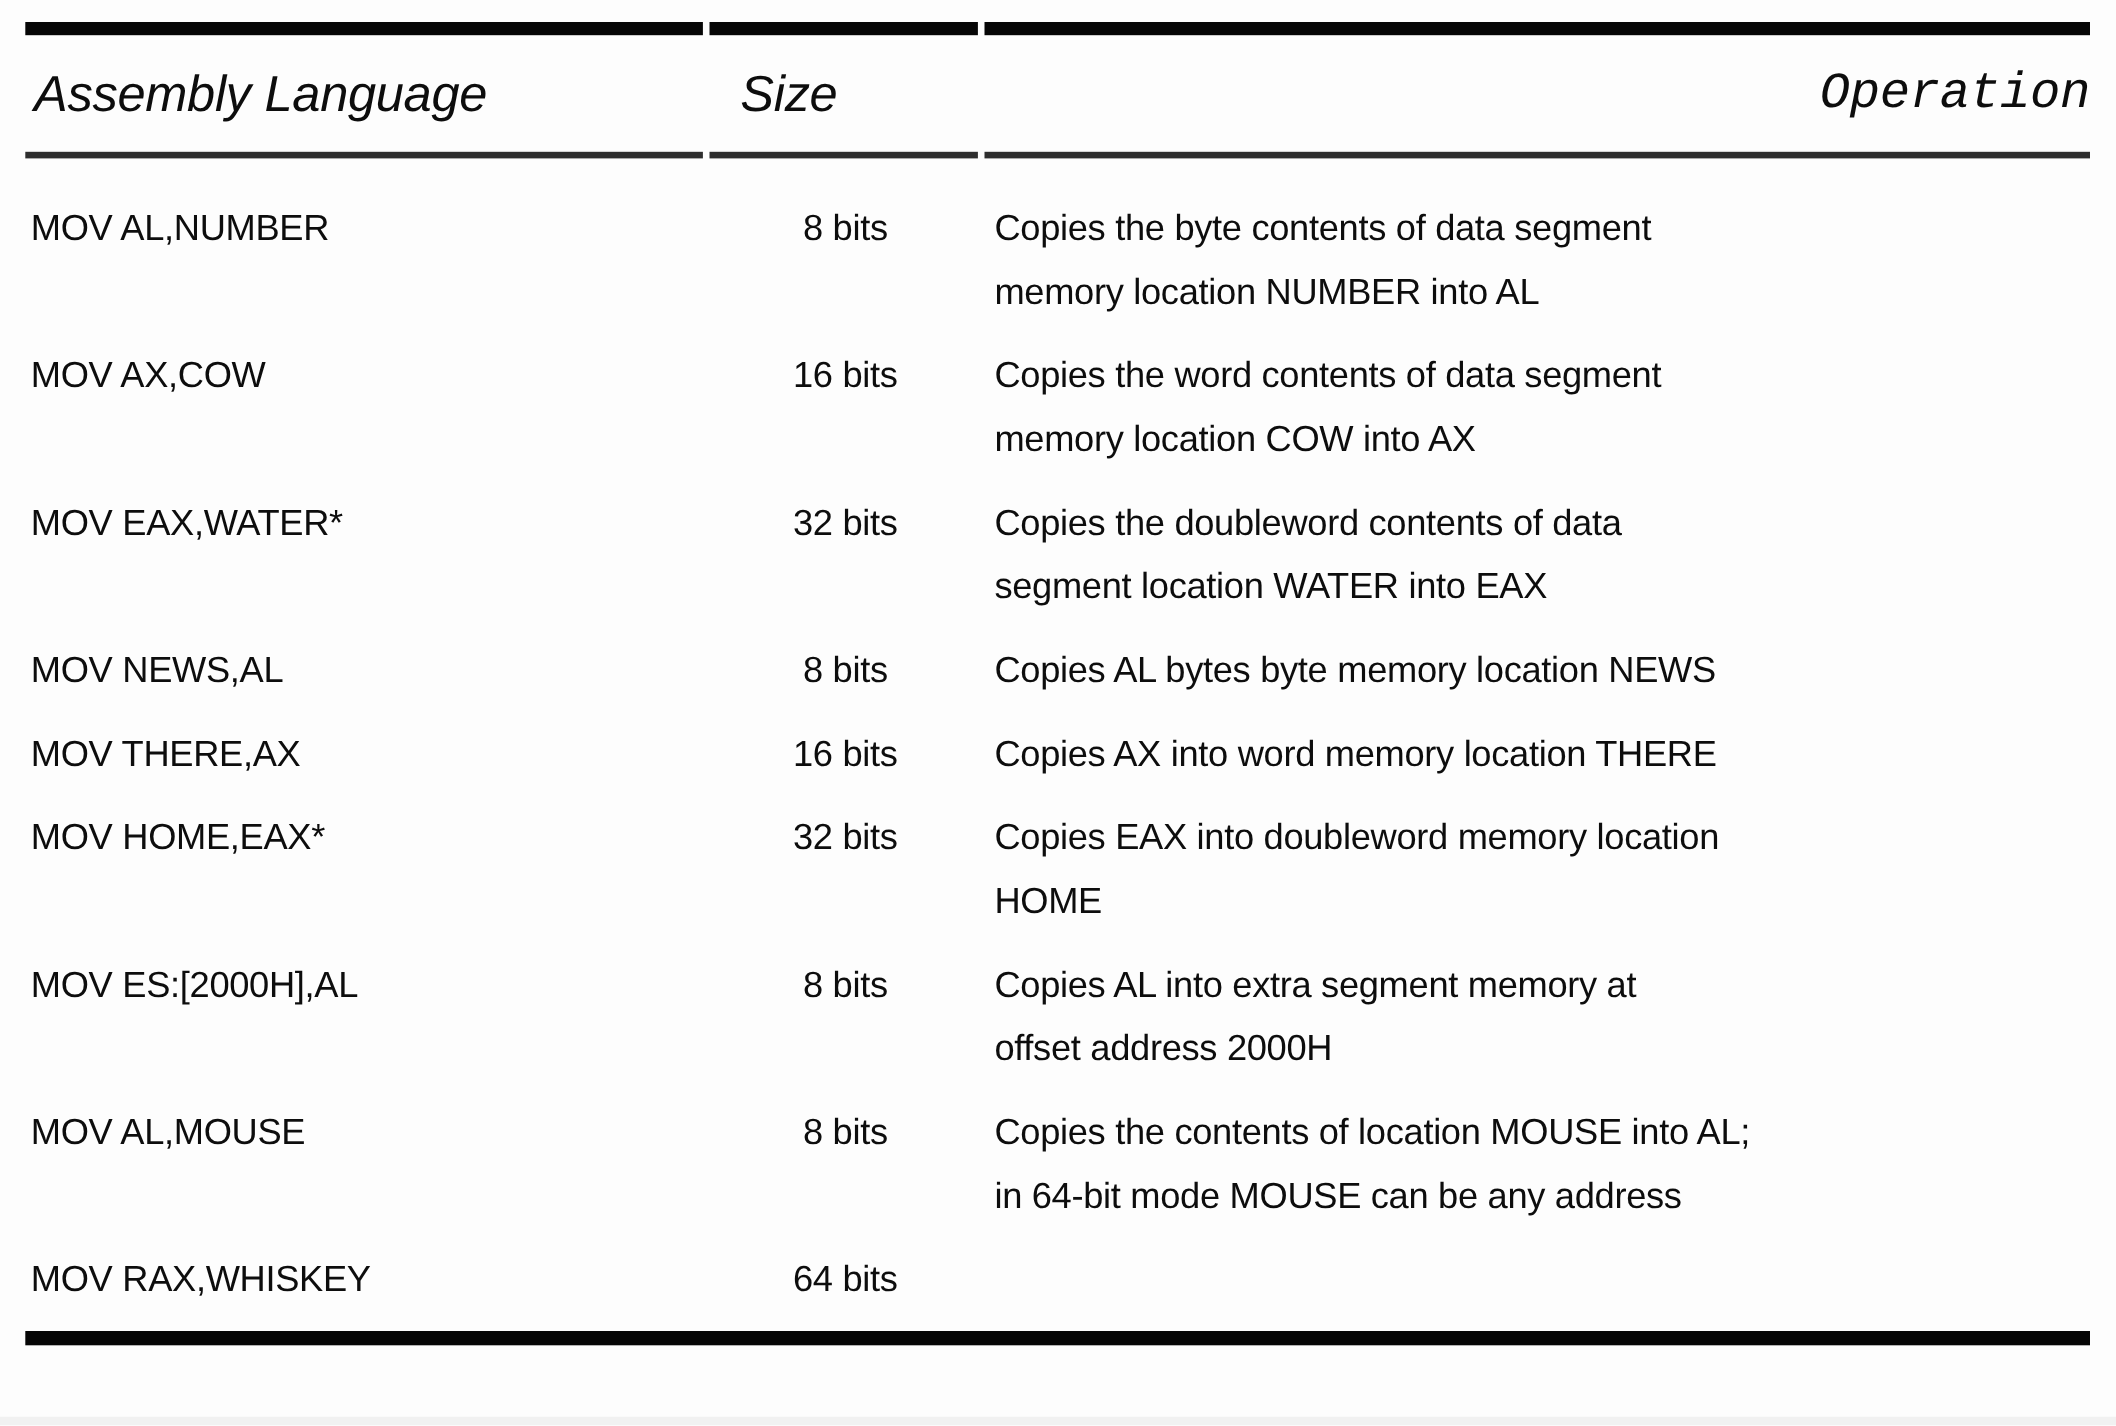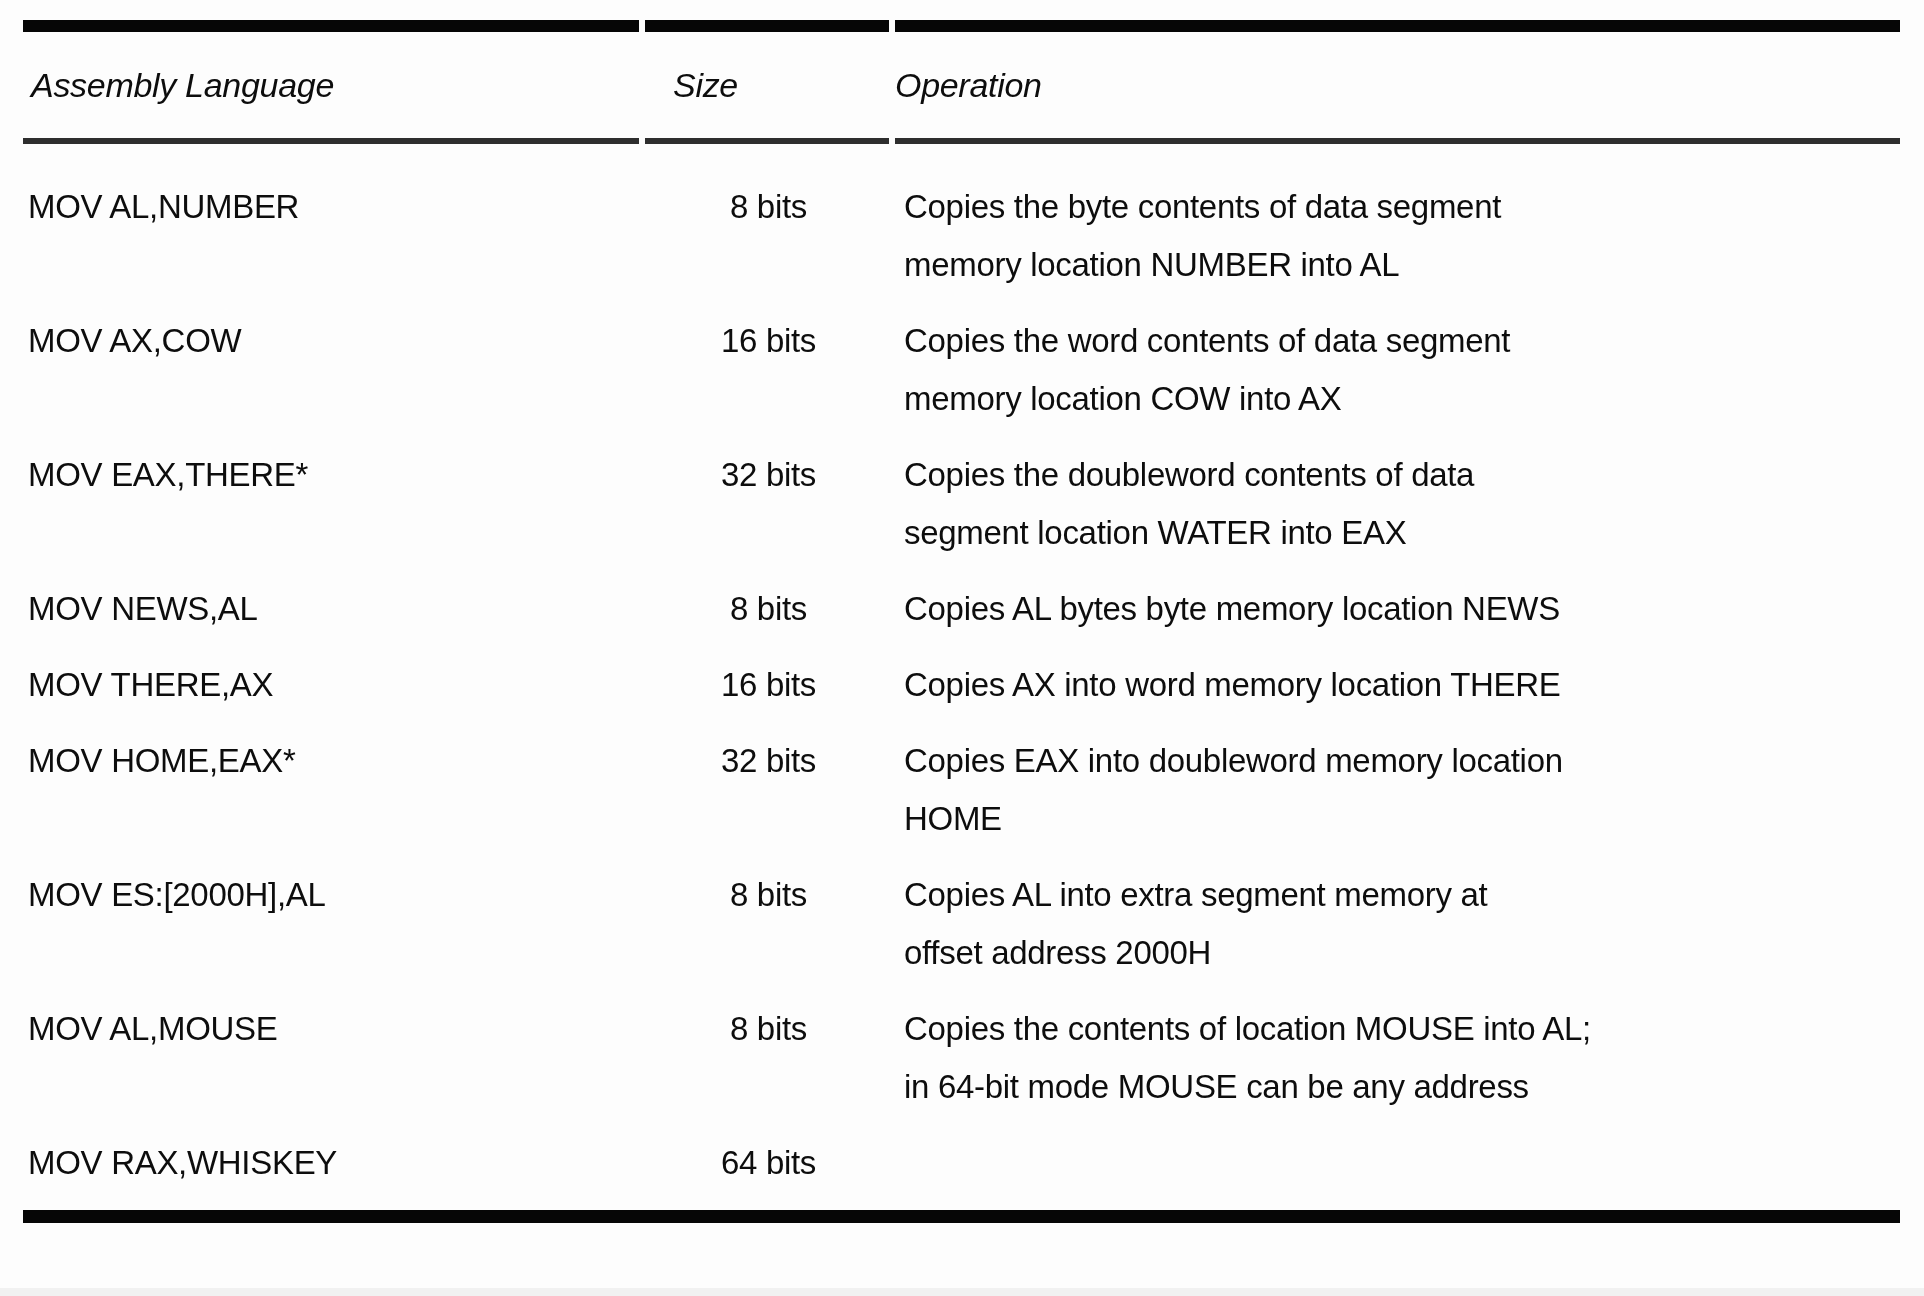--- a/index.html
+++ b/index.html
@@ -22,28 +22,28 @@
     display: grid;
     grid-template-columns: 616px 244px 1005px;
     column-gap: 6px;
   }
   
   .rule-thick > div { height: 12px; background: #060606; }
   .rule-thin  > div { height: 6px;  background: #2e2e2e; }
   .header-row {
     height: 106px;
     align-items: center;
-    font-size: 34px;
+    font-size: 46px;
     font-style: italic;
     line-height: 58px;
     letter-spacing: -0.3px;
   }
   .header-row .h-asm { padding-left: 8px; }
   .header-row .h-size { padding-left: 28px; }
-  .header-row .h-op { text-align: left; }
+  .header-row .h-op { text-align: right; font-family: Liberation Mono, monospace; }
   .body { padding-top: 34px; padding-bottom: 18px; }
   .row {
     margin-bottom: 18px;
     font-size: 33px;
     line-height: 58px;
     letter-spacing: -0.3px;
   }
   .row:last-child { margin-bottom: 0; }
   .cell-asm { padding-left: 5px; white-space: pre; }
   .cell-size { padding-left: 3px; white-space: pre; text-align: center; }
@@ -90,21 +90,21 @@
       </div>
 
       <div class="grid row">
         <div class="cell-asm">MOV AX,COW</div>
         <div class="cell-size">16 bits</div>
         <div class="cell-op">Copies the word contents of data segment
 memory location COW into AX</div>
       </div>
 
       <div class="grid row">
-        <div class="cell-asm">MOV EAX,THERE*</div>
+        <div class="cell-asm">MOV EAX,WATER*</div>
         <div class="cell-size">32 bits</div>
         <div class="cell-op">Copies the doubleword contents of data
 segment location WATER into EAX</div>
       </div>
 
       <div class="grid row">
         <div class="cell-asm">MOV NEWS,AL</div>
         <div class="cell-size">8 bits</div>
         <div class="cell-op">Copies AL bytes byte memory location NEWS</div>
       </div>

